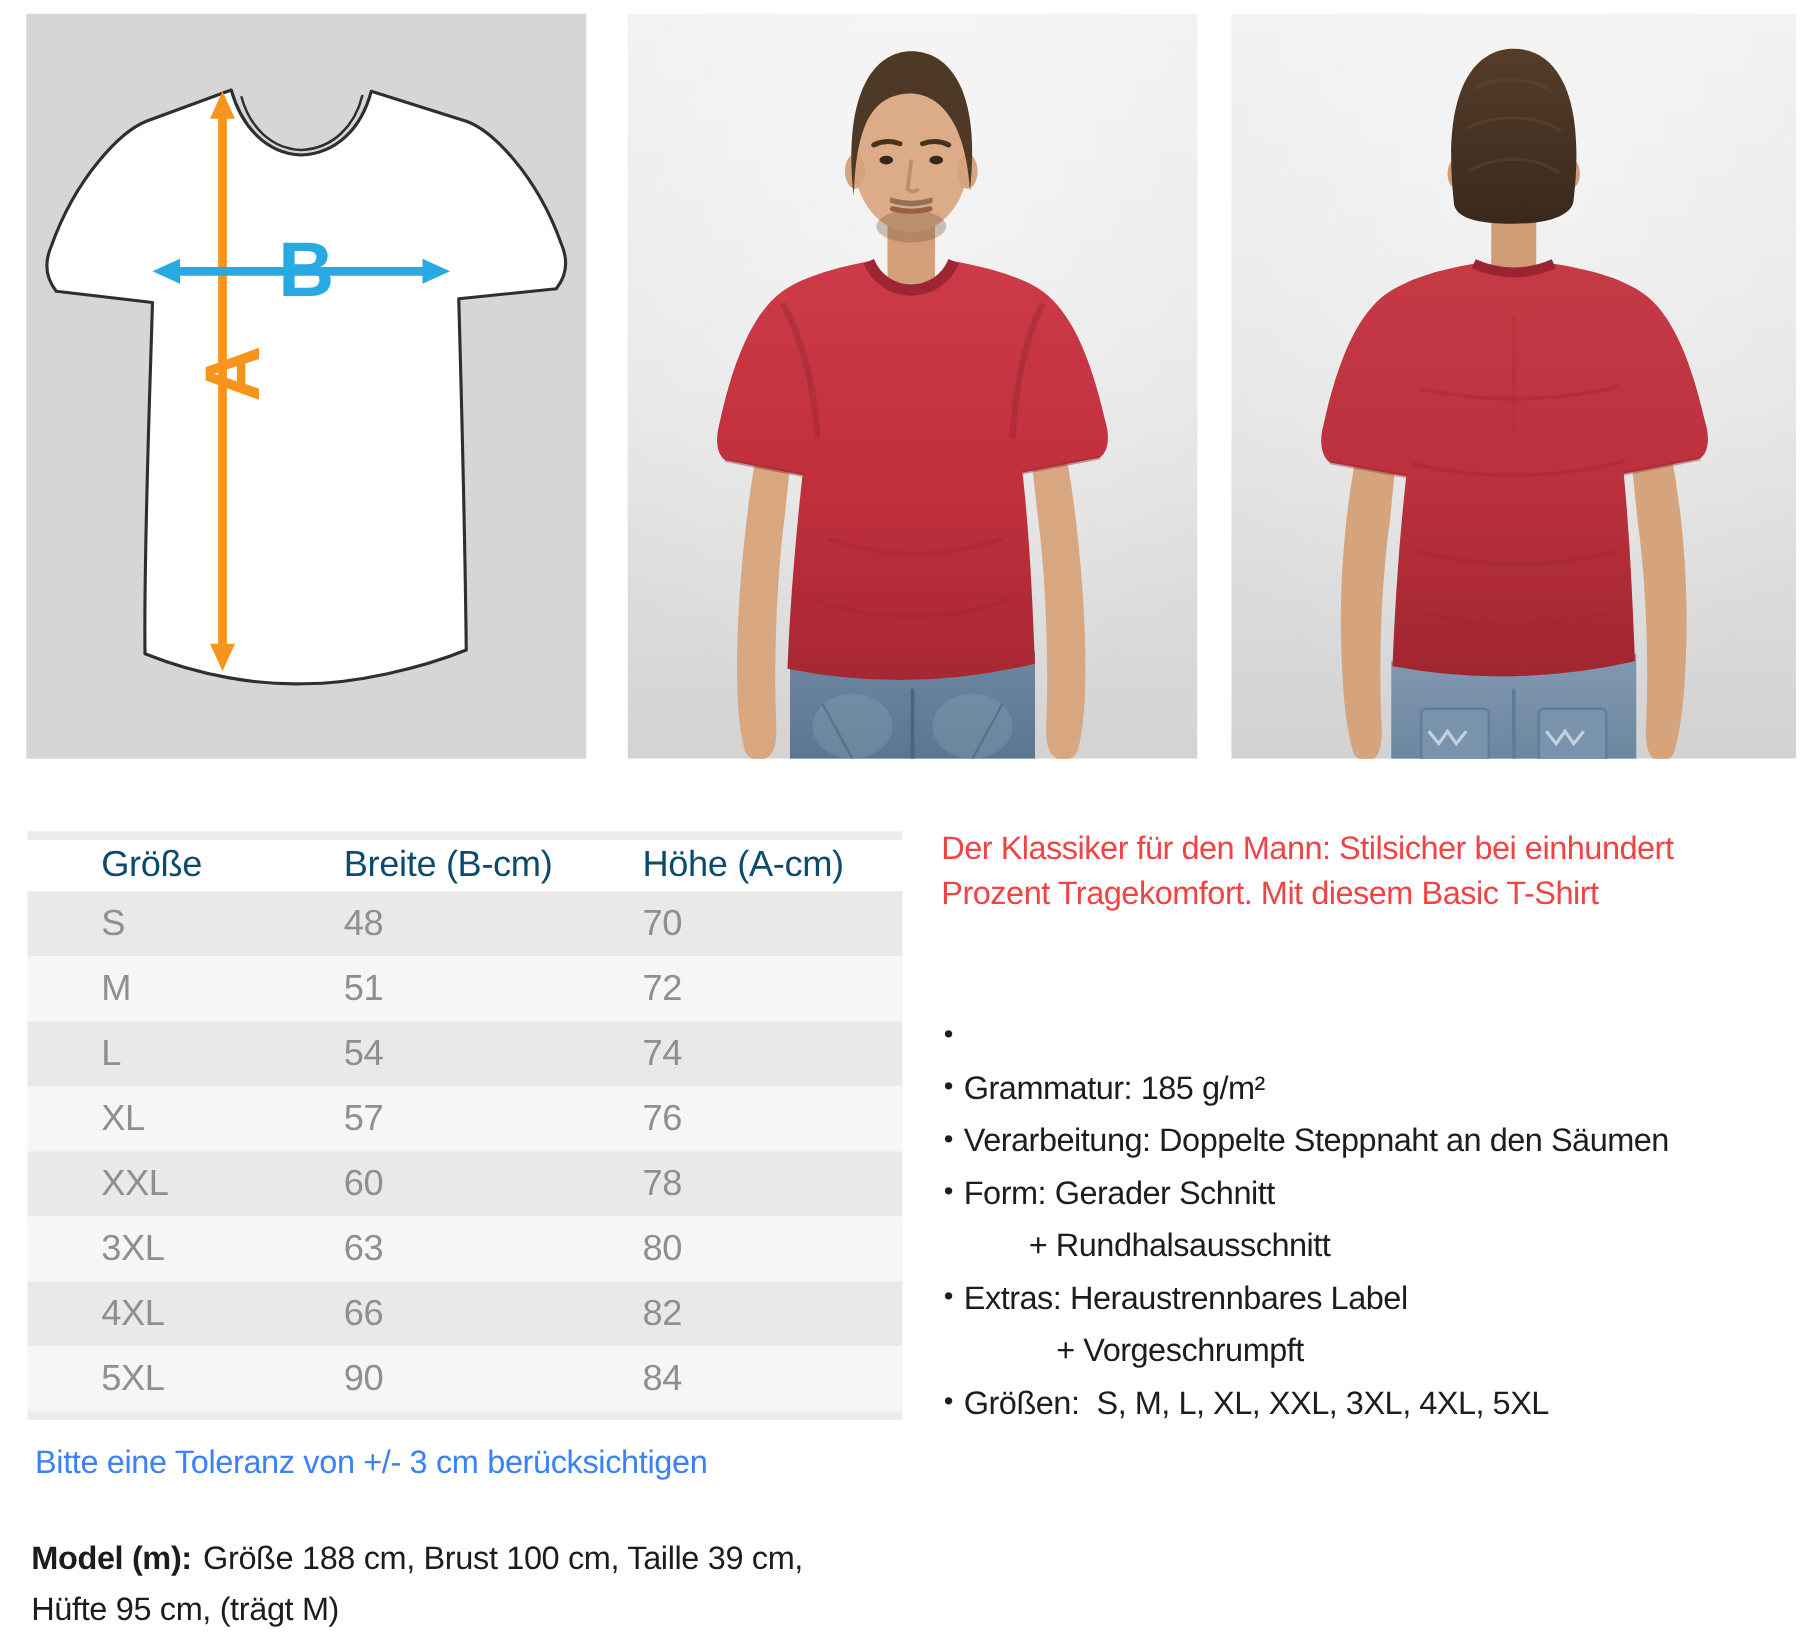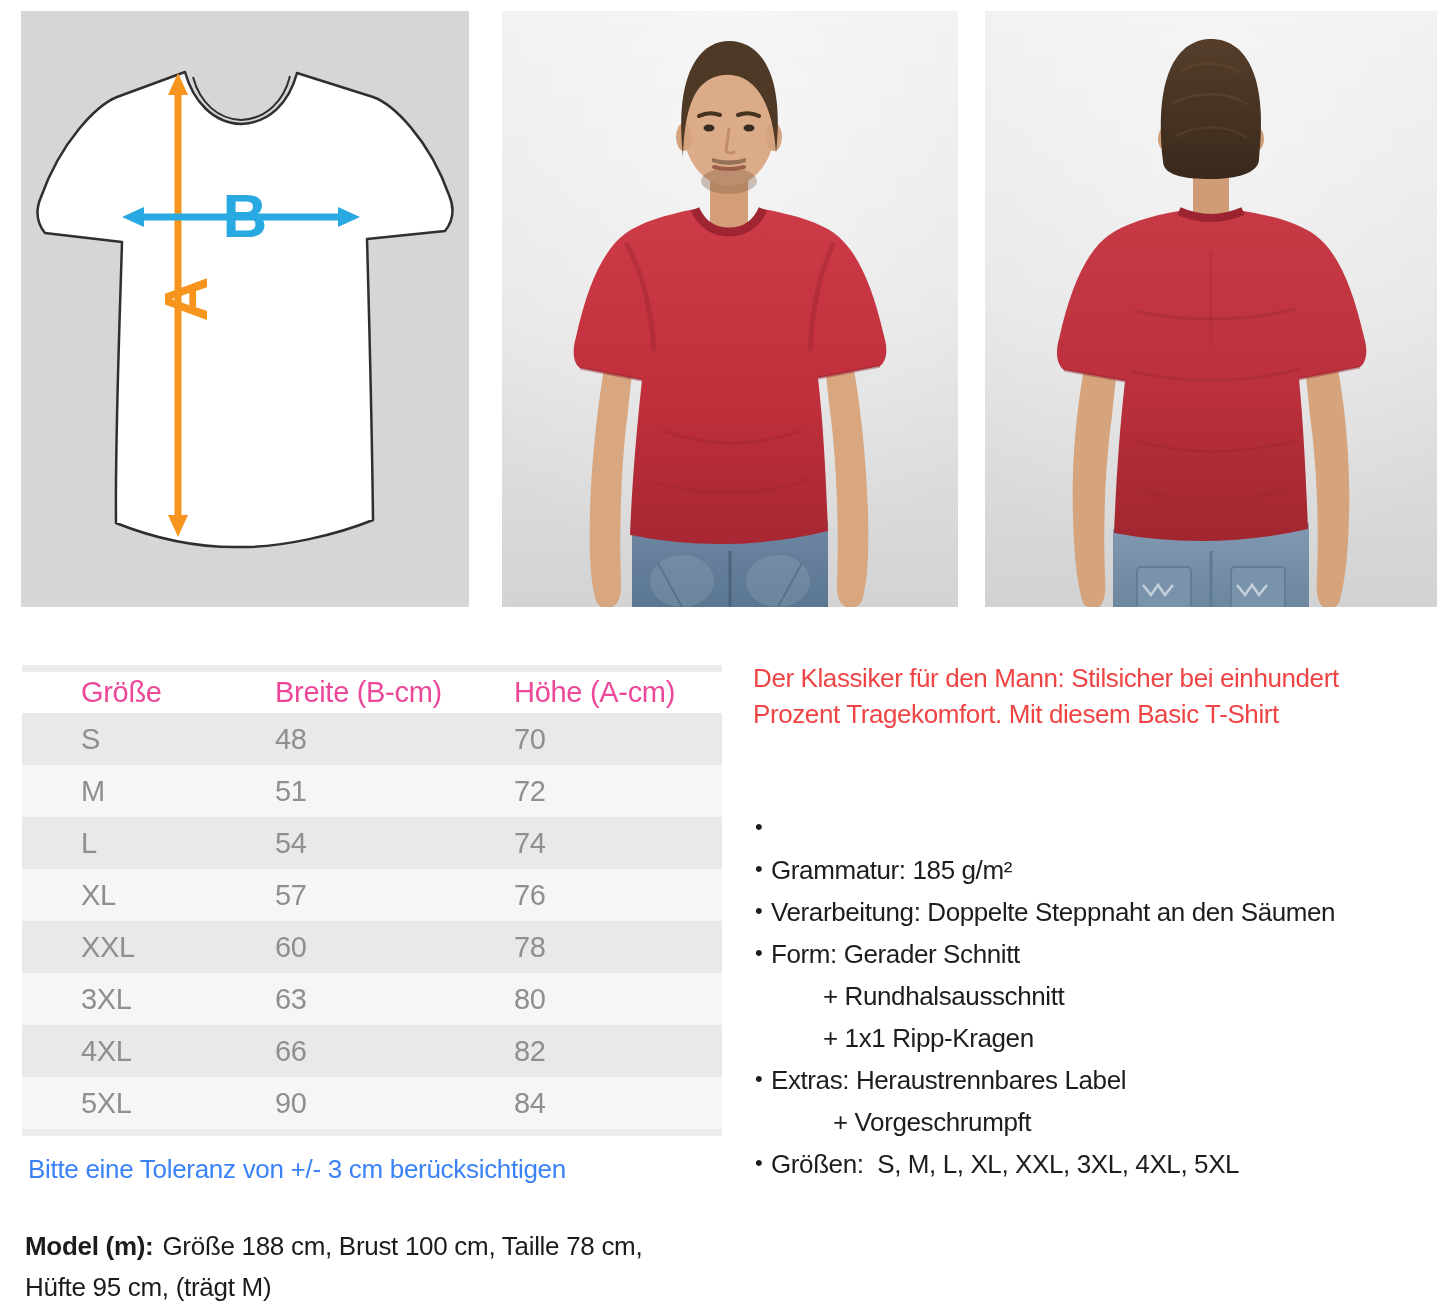--- a/index.html
+++ b/index.html
@@ -10,39 +10,39 @@
   .panel{position:absolute;top:11px;height:596px;}
   #diagram-panel{left:21px;width:448px;background:#d6d6d8;}
   #photo-front-panel{left:502px;width:456px;}
   #photo-back-panel{left:985px;width:452px;}
   .panel svg{display:block;width:100%;height:100%;}
 
   
   #size-table{position:absolute;left:22px;top:665px;width:700px;}
   .cap{height:7px;background:#ececec;}
   .t-header{height:41px;position:relative;background:#ffffff;}
-  .t-header span{position:absolute;top:0;line-height:41px;font-size:29px;color:#ec4899;letter-spacing:-0.3px;}
+  .t-header span{position:absolute;top:0;line-height:41px;font-size:29px;color:#0c4a6e;letter-spacing:-0.3px;}
   .t-row{height:52px;position:relative;}
   .t-row.odd{background:#e9e9e9;}
   .t-row.even{background:#f6f6f6;}
   .t-row span{position:absolute;top:0;line-height:52px;font-size:29px;color:#8f8f8f;letter-spacing:-0.3px;}
   .c1{left:59px;} .c2{left:253px;} .c3{left:492px;}
 
   #tolerance-note{position:absolute;left:28px;top:1152px;font-size:26px;line-height:34px;color:#3b82f6;letter-spacing:-0.3px;}
   #model-info{position:absolute;left:25px;top:1226px;font-size:26px;line-height:41px;color:#1c1c1c;letter-spacing:-0.3px;}
   #model-info .bold{font-weight:bold;margin-right:9px;}
 
   
   #description{position:absolute;left:753px;top:660px;width:692px;font-size:26px;line-height:36px;color:#ef4444;letter-spacing:-0.4px;}
   #spec-list{position:absolute;left:753px;top:807px;width:692px;font-size:26px;color:#1d1d1b;letter-spacing:-0.4px;}
   .b-line{height:42px;line-height:42px;position:relative;}
   .b-line .dot{position:absolute;left:2px;top:-1px;font-size:22px;color:#1d1d1b;}
   .b-line .txt{position:absolute;left:18px;top:0;white-space:pre;}
   .b-line.ind1 .txt{left:70px;text-align:right;}
-  .b-line.ind2 .txt{left:80px;text-align:center;}
+  .b-line.ind2 .txt{left:92px;text-align:center;}
 </style>
 </head>
 <body>
 
 <div class="panel" id="diagram-panel">
   <svg viewBox="0 0 448 596">
 
     <g>
       <path fill="#ffffff" stroke="#2f2f2f" stroke-width="2.5" stroke-linejoin="round" d="
         M164,61 L96,86
@@ -273,21 +273,21 @@
         <span class="c3">84</span>
       </div>
     </div>
   <div class="cap"></div>
 </div>
 
 <div id="tolerance-note">Bitte eine Toleranz von +/- 3 cm berücksichtigen</div>
 
 <div id="model-info">
   <div>
-    <span class="bold">Model (m):</span><span>Größe 188 cm, Brust 100 cm, Taille 78 cm,</span>
+    <span class="bold">Model (m):</span><span>Größe 188 cm, Brust 100 cm, Taille 39 cm,</span>
   </div>
   <div>Hüfte 95 cm, (trägt M)</div>
 </div>
 
 <div id="description">
   <div>Der Klassiker für den Mann: Stilsicher bei einhundert</div>
   <div>Prozent Tragekomfort. Mit diesem Basic T-Shirt</div>
 </div>
 
 <div id="spec-list">
@@ -302,23 +302,20 @@
       <span class="dot">•</span>
       <span class="txt">Verarbeitung: Doppelte Steppnaht an den Säumen</span>
     </div>
     <div class="b-line ind0">
       <span class="dot">•</span>
       <span class="txt">Form: Gerader Schnitt</span>
     </div>
     <div class="b-line ind1">
       <span class="txt">+ Rundhalsausschnitt</span>
     </div>
-    <div class="b-line ind1">
-      <span class="txt">+ 1x1 Ripp-Kragen</span>
-    </div>
     <div class="b-line ind0">
       <span class="dot">•</span>
       <span class="txt">Extras: Heraustrennbares Label</span>
     </div>
     <div class="b-line ind2">
       <span class="txt">+ Vorgeschrumpft</span>
     </div>
     <div class="b-line ind0">
       <span class="dot">•</span>
       <span class="txt">Größen:&nbsp; S, M, L, XL, XXL, 3XL, 4XL, 5XL</span>

